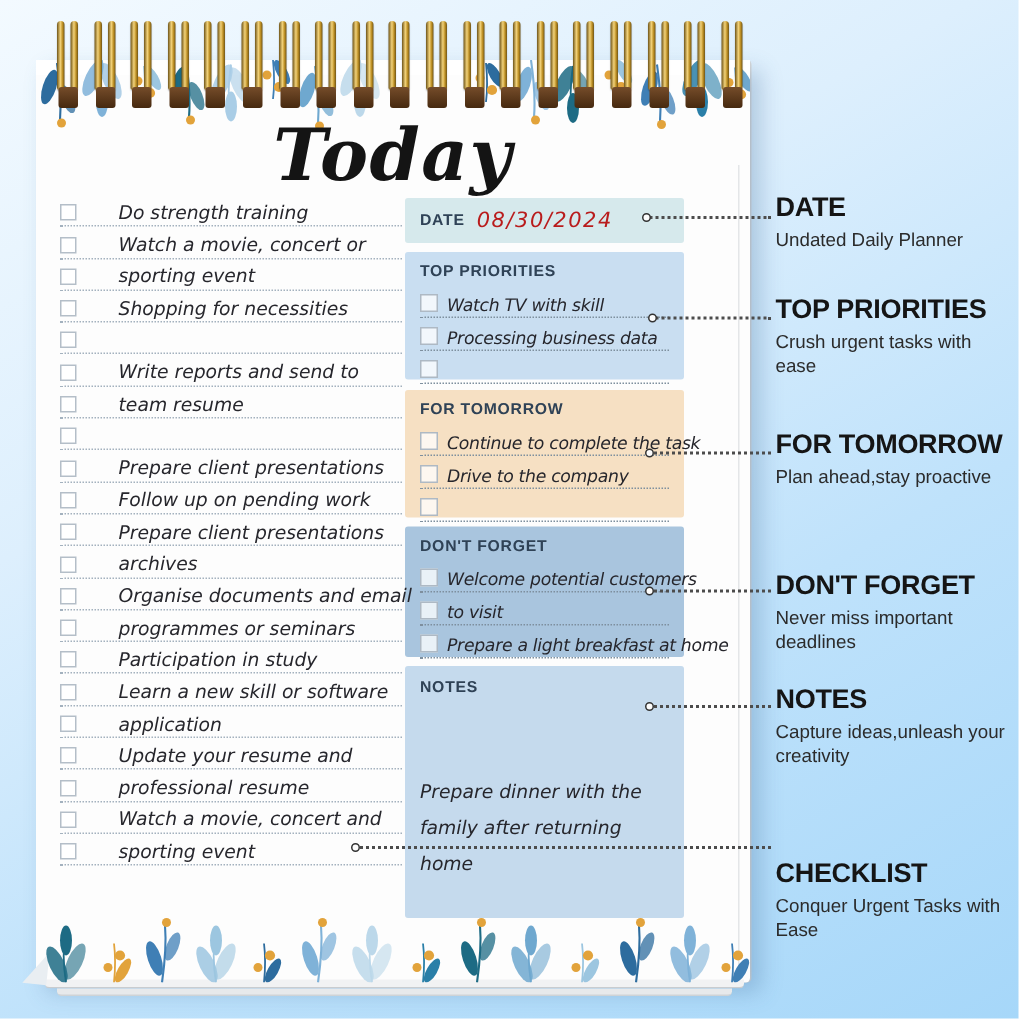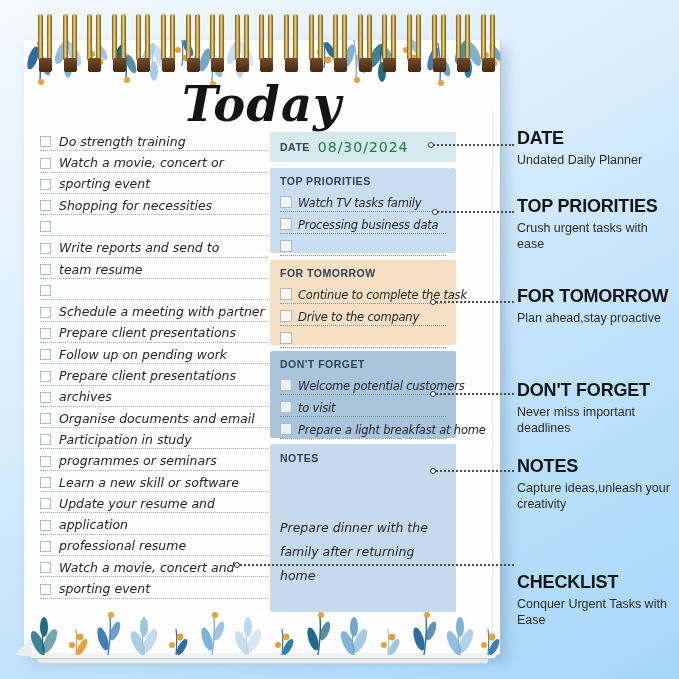--- a/index.html
+++ b/index.html
@@ -32,28 +32,28 @@
   .today-title{
     position:absolute;left:0;top:36px;width:476px;text-align:center;z-index:5;
     font-family:"DejaVu Serif",serif;font-style:italic;font-weight:700;
     font-size:48px;color:#141414;letter-spacing:1px;
   }
   
   .floral-top{position:absolute;left:0;top:0;width:476px;height:88px;z-index:4;pointer-events:none;}
   .floral-bottom{position:absolute;left:0;top:556px;width:476px;height:59px;z-index:4;pointer-events:none;}
   
   .checklist{position:absolute;left:16px;top:90px;width:228px;z-index:3;}
-  .cl-row{display:flex;align-items:flex-end;height:21.3px;border-bottom:1px dotted #a3b1be;box-sizing:border-box;padding-bottom:2px;}
+  .cl-row{display:flex;align-items:flex-end;height:21.3px;border-bottom:1px dotted #a3b1be;box-sizing:border-box;padding-bottom:2px;gap:20px;}
   .cl-box{flex:0 0 9px;width:9px;height:9px;border:1px solid #b4bec8;background:#fff;margin:0 8px 1px 0;}
   .cl-txt{font-family:"DejaVu Sans",sans-serif;font-style:italic;font-size:12.5px;color:#26262c;white-space:nowrap;line-height:1;}
   
   .mid-box{position:absolute;left:246px;width:186px;box-sizing:border-box;border-radius:2px;}
   .date-box{top:92px;height:30px;display:flex;align-items:center;padding:0 10px;}
   .sec-label{font-size:10.5px;font-weight:700;letter-spacing:.5px;color:#2f4256;}
-  .date-value{font-family:"DejaVu Sans",sans-serif;font-size:14px;color:#15803d;margin-left:8px;letter-spacing:1px;}
+  .date-value{font-family:"DejaVu Sans",sans-serif;font-style:italic;font-size:14px;color:#b91c1c;margin-left:8px;letter-spacing:1px;}
   .section{padding:7px 10px 5px 10px;}
   .sec-priorities{top:128px;height:85px;}
   .sec-tomorrow{top:220px;height:85px;}
   .sec-dontforget{top:311px;height:87px;}
   .sec-items{margin-top:3px;}
   .sec-row{display:flex;align-items:flex-end;height:22px;border-bottom:1px dotted #7e8f9e;box-sizing:border-box;padding-bottom:2px;}
   .sec-box-sq{flex:0 0 10px;width:10px;height:10px;border:1px solid #aeb9c4;background:rgba(255,255,255,.75);margin:0 6px 1px 0;}
   .sec-txt{font-family:"DejaVu Sans",sans-serif;font-style:italic;font-size:11.5px;letter-spacing:-.2px;color:#26262c;white-space:nowrap;line-height:1;}
   .notes-box{top:404px;height:168px;padding:8px 10px;}
   .notes-text{font-family:"DejaVu Sans",sans-serif;font-style:italic;font-size:12.5px;color:#26262c;margin-top:52px;line-height:1.9;width:172px;}
@@ -172,61 +172,57 @@
         <div class="cl-row">
           <span class="cl-box"></span>
           <span class="cl-txt">team resume</span>
         </div>
         <div class="cl-row">
           <span class="cl-box"></span>
           <span class="cl-txt"></span>
         </div>
         <div class="cl-row">
           <span class="cl-box"></span>
-          <span class="cl-txt">Schedule a meeting with partner</span>
-        </div>
-        <div class="cl-row">
-          <span class="cl-box"></span>
           <span class="cl-txt">Prepare client presentations</span>
         </div>
         <div class="cl-row">
           <span class="cl-box"></span>
           <span class="cl-txt">Follow up on pending work</span>
         </div>
         <div class="cl-row">
           <span class="cl-box"></span>
           <span class="cl-txt">Prepare client presentations</span>
         </div>
         <div class="cl-row">
           <span class="cl-box"></span>
           <span class="cl-txt">archives</span>
         </div>
         <div class="cl-row">
           <span class="cl-box"></span>
           <span class="cl-txt">Organise documents and email</span>
         </div>
         <div class="cl-row">
           <span class="cl-box"></span>
+          <span class="cl-txt">programmes or seminars</span>
+        </div>
+        <div class="cl-row">
+          <span class="cl-box"></span>
           <span class="cl-txt">Participation in study</span>
         </div>
         <div class="cl-row">
           <span class="cl-box"></span>
-          <span class="cl-txt">programmes or seminars</span>
-        </div>
-        <div class="cl-row">
-          <span class="cl-box"></span>
           <span class="cl-txt">Learn a new skill or software</span>
         </div>
         <div class="cl-row">
           <span class="cl-box"></span>
+          <span class="cl-txt">application</span>
+        </div>
+        <div class="cl-row">
+          <span class="cl-box"></span>
           <span class="cl-txt">Update your resume and</span>
-        </div>
-        <div class="cl-row">
-          <span class="cl-box"></span>
-          <span class="cl-txt">application</span>
         </div>
         <div class="cl-row">
           <span class="cl-box"></span>
           <span class="cl-txt">professional resume</span>
         </div>
         <div class="cl-row">
           <span class="cl-box"></span>
           <span class="cl-txt">Watch a movie, concert and</span>
         </div>
         <div class="cl-row">
@@ -238,21 +234,21 @@
     <div class="mid-box date-box" style="background: rgb(214, 233, 236);">
       <span class="sec-label">DATE</span>
       <span class="date-value">08/30/2024</span>
     </div>
 
     <div class="mid-box section sec-priorities" style="background: rgb(201, 222, 241);">
       <div class="sec-label">TOP PRIORITIES</div>
       <div class="sec-items">
           <div class="sec-row">
             <span class="sec-box-sq"></span>
-            <span class="sec-txt">Watch TV tasks family</span>
+            <span class="sec-txt">Watch TV with skill</span>
           </div>
           <div class="sec-row">
             <span class="sec-box-sq"></span>
             <span class="sec-txt">Processing business data</span>
           </div>
           <div class="sec-row">
             <span class="sec-box-sq"></span>
             <span class="sec-txt"></span>
           </div>
         </div>

